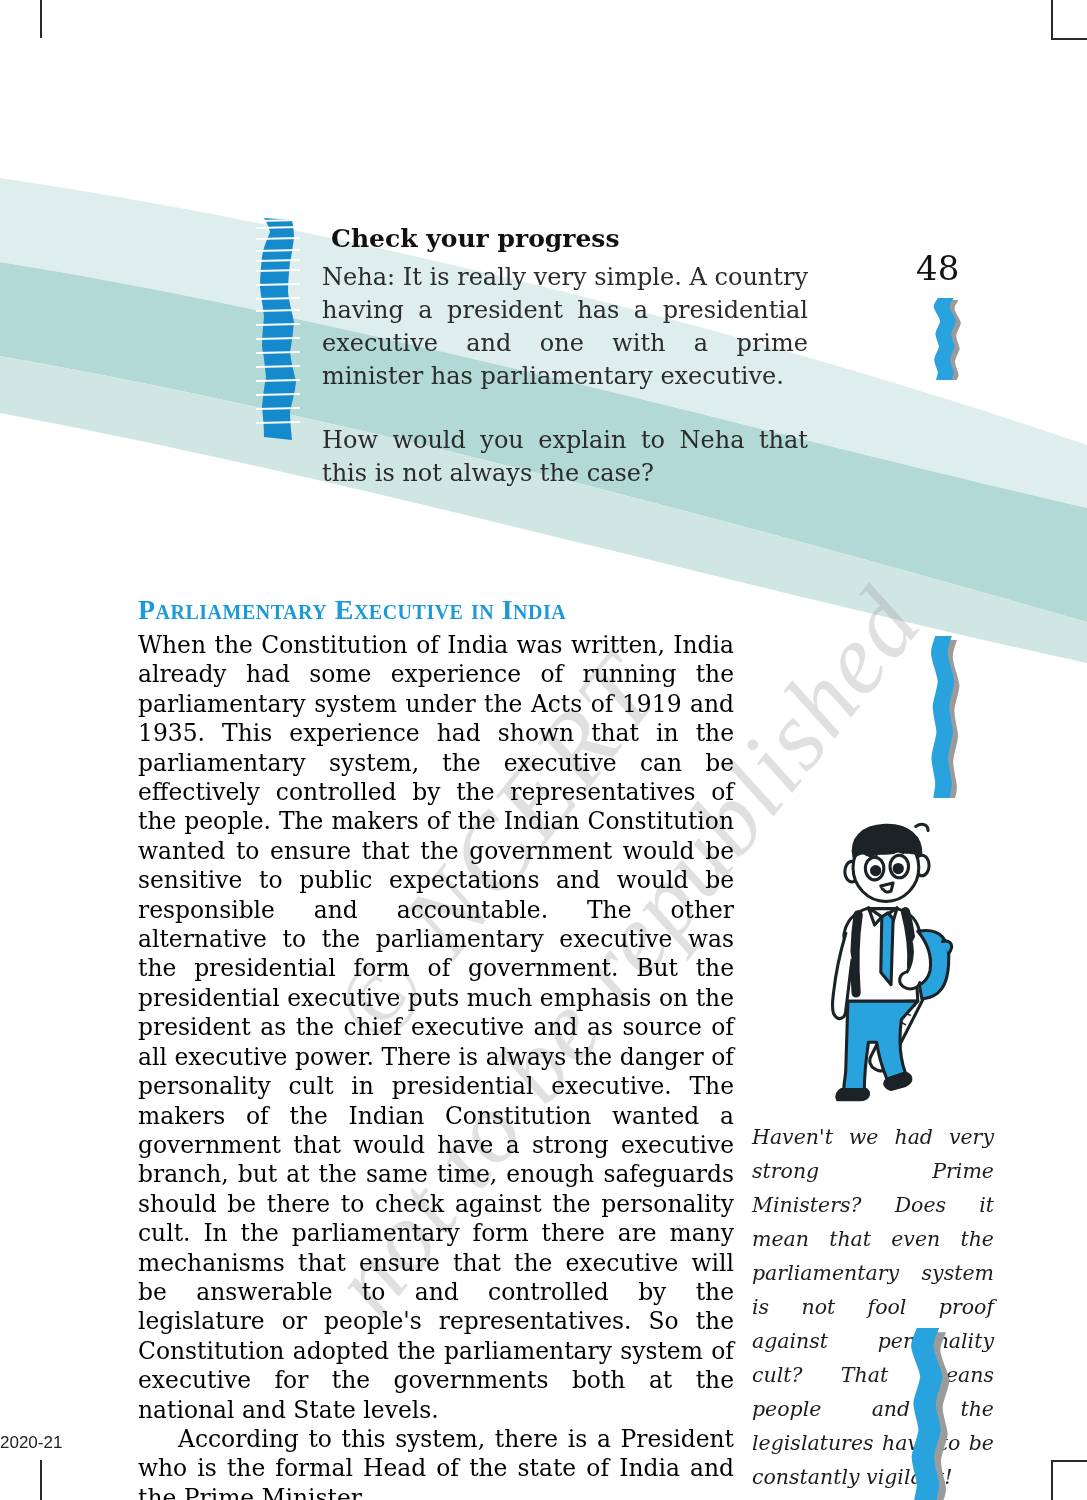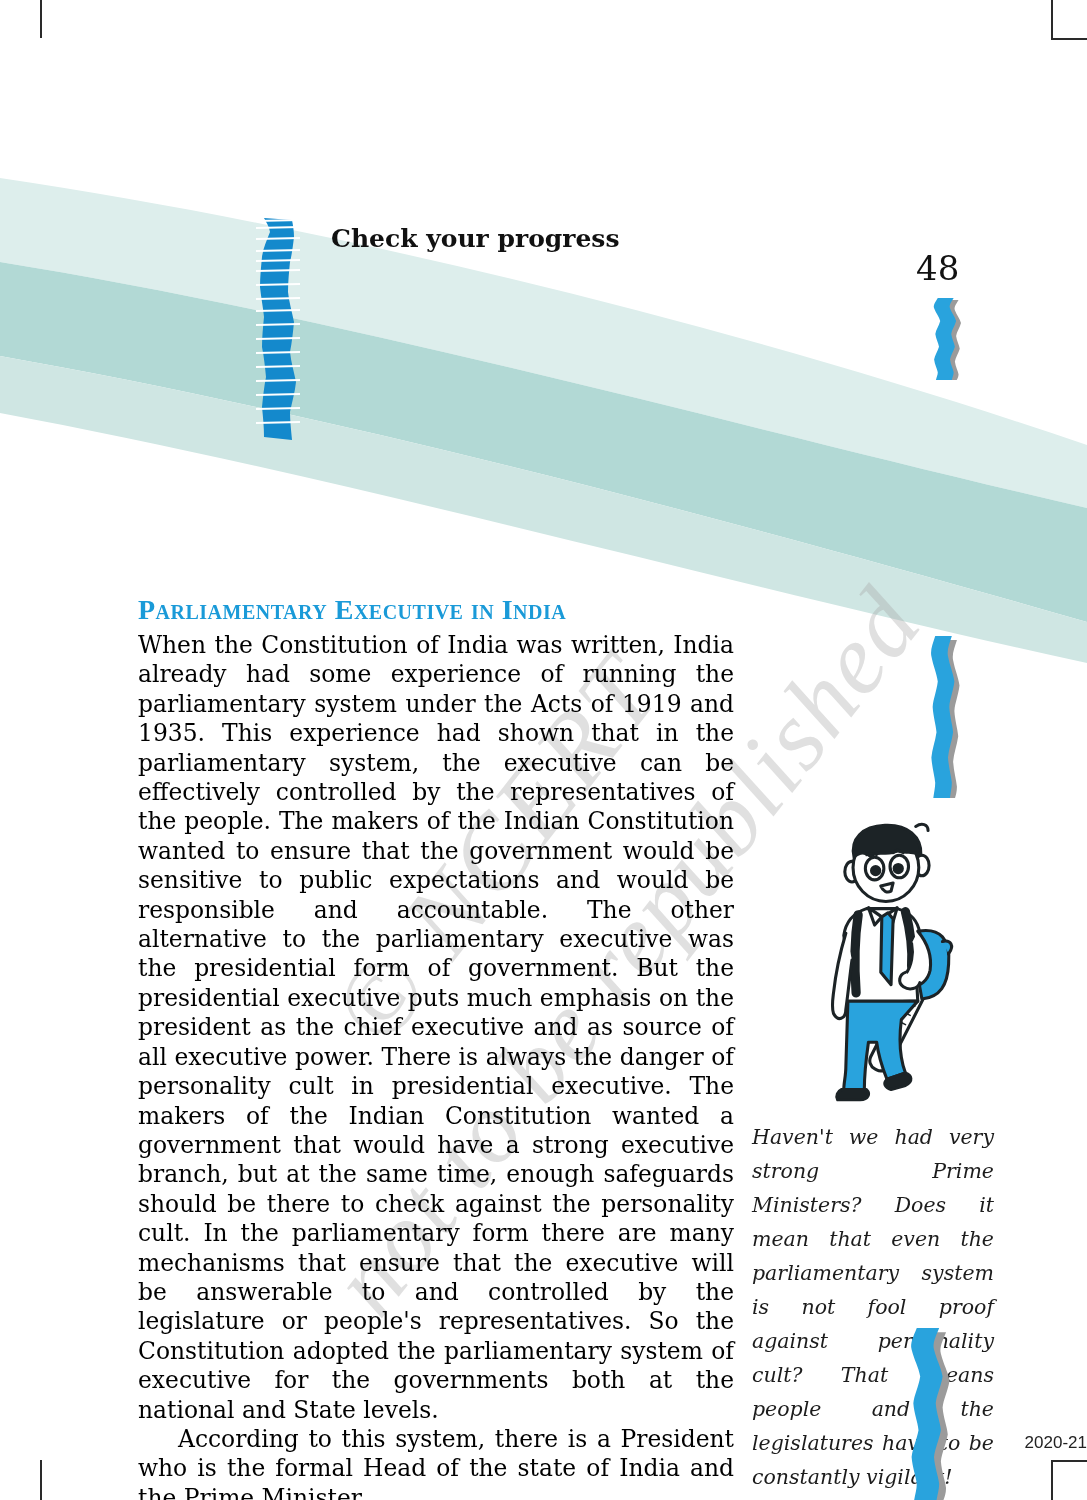--- a/index.html
+++ b/index.html
@@ -57,21 +57,21 @@
   .body-text p{
     margin:0;font-size:23.4px;line-height:29.4px;text-align:justify;color:#000000;
   }
   .body-text p.indented{text-indent:40px;}
   .margin-note{
     position:absolute;left:752px;top:1120px;width:242px;
     font-style:italic;font-size:20.5px;line-height:34px;text-align:justify;
     color:#1c1c1c;font-family:"DejaVu Serif", serif;
   }
   .footer{
-    position:absolute;left:0;top:1433px;width:100%;text-align:right;
+    position:absolute;left:0;top:1433px;width:100%;text-align:left;
     font-family:"Liberation Sans", sans-serif;font-size:17px;color:#222;
   }
 </style>
 </head>
 <body>
 
 <div class="page">
 
   <div class="crop" style="left:40px;top:0;width:2px;height:38px;"></div>
   <div class="crop" style="left:1051px;top:0;width:2px;height:40px;"></div>
@@ -109,20 +109,22 @@
       <line x1="2" y1="155" x2="46" y2="154"></line>
       <line x1="2" y1="169" x2="46" y2="168"></line>
       <line x1="2" y1="183" x2="46" y2="182"></line>
       <line x1="2" y1="197" x2="46" y2="196"></line>
       <line x1="2" y1="211" x2="46" y2="210"></line>
     </g>
   </svg>
 
   <div class="check-progress">
     <h3>Check your progress</h3>
+    <p>Neha: It is really very simple. A country having a president has a presidential executive and one with a prime minister has parliamentary executive.</p>
+    <p class="question">How would you explain to Neha that this is not always the case?</p>
   </div>
 
   <div class="page-number">48</div>
   <svg class="ornament" style="left:928px;top:298px;" width="44" height="82" viewBox="0 0 72 160" preserveAspectRatio="none">
     <path d="M24,4 C20,12 16,18 18,24 C21,34 26,40 28,49 C26,59 21,66 20,74 C21,84 25,91 26,99 C24,108 19,116 18,124 C19,134 23,142 24,149 C24,154 22,158 21,160 L47,160 C48,158 50,154 50,149 C49,142 45,134 44,124 C45,116 50,108 52,99 C51,91 47,84 46,74 C47,66 52,59 54,49 C52,40 47,34 44,24 C42,18 46,12 50,4 Z" style="fill:var(--wave_shadow)"></path>
     <path d="M16,0 C12,8 8,14 10,20 C13,30 18,36 20,45 C18,55 13,62 12,70 C13,80 17,87 18,95 C16,104 11,112 10,120 C11,130 15,138 16,145 C16,150 14,155 13,160 L39,160 C40,155 42,150 42,145 C41,138 37,130 36,120 C37,112 42,104 44,95 C43,87 39,80 38,70 C39,62 44,55 46,45 C44,36 39,30 36,20 C34,14 38,8 42,0 Z" style="fill:var(--wave_blue)"></path>
   </svg>
 
   <h2 class="section-heading">Parliamentary Executive in India</h2>
   <div class="body-text">

